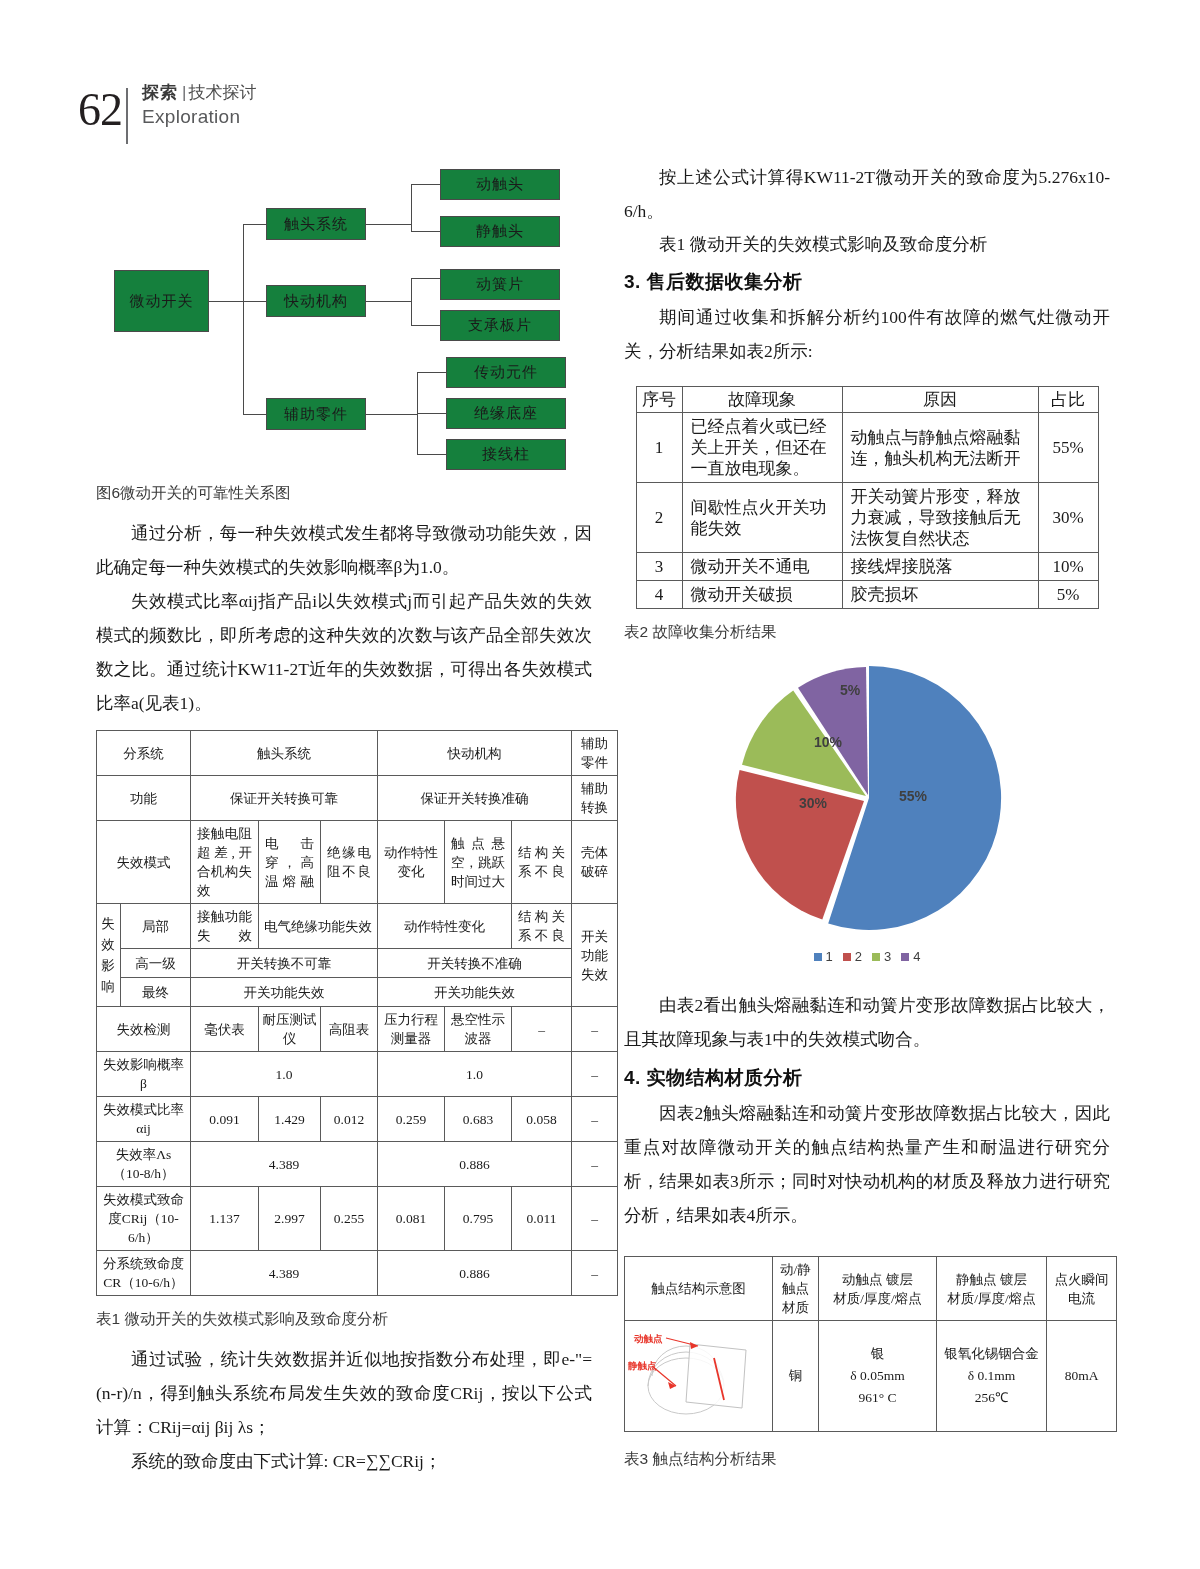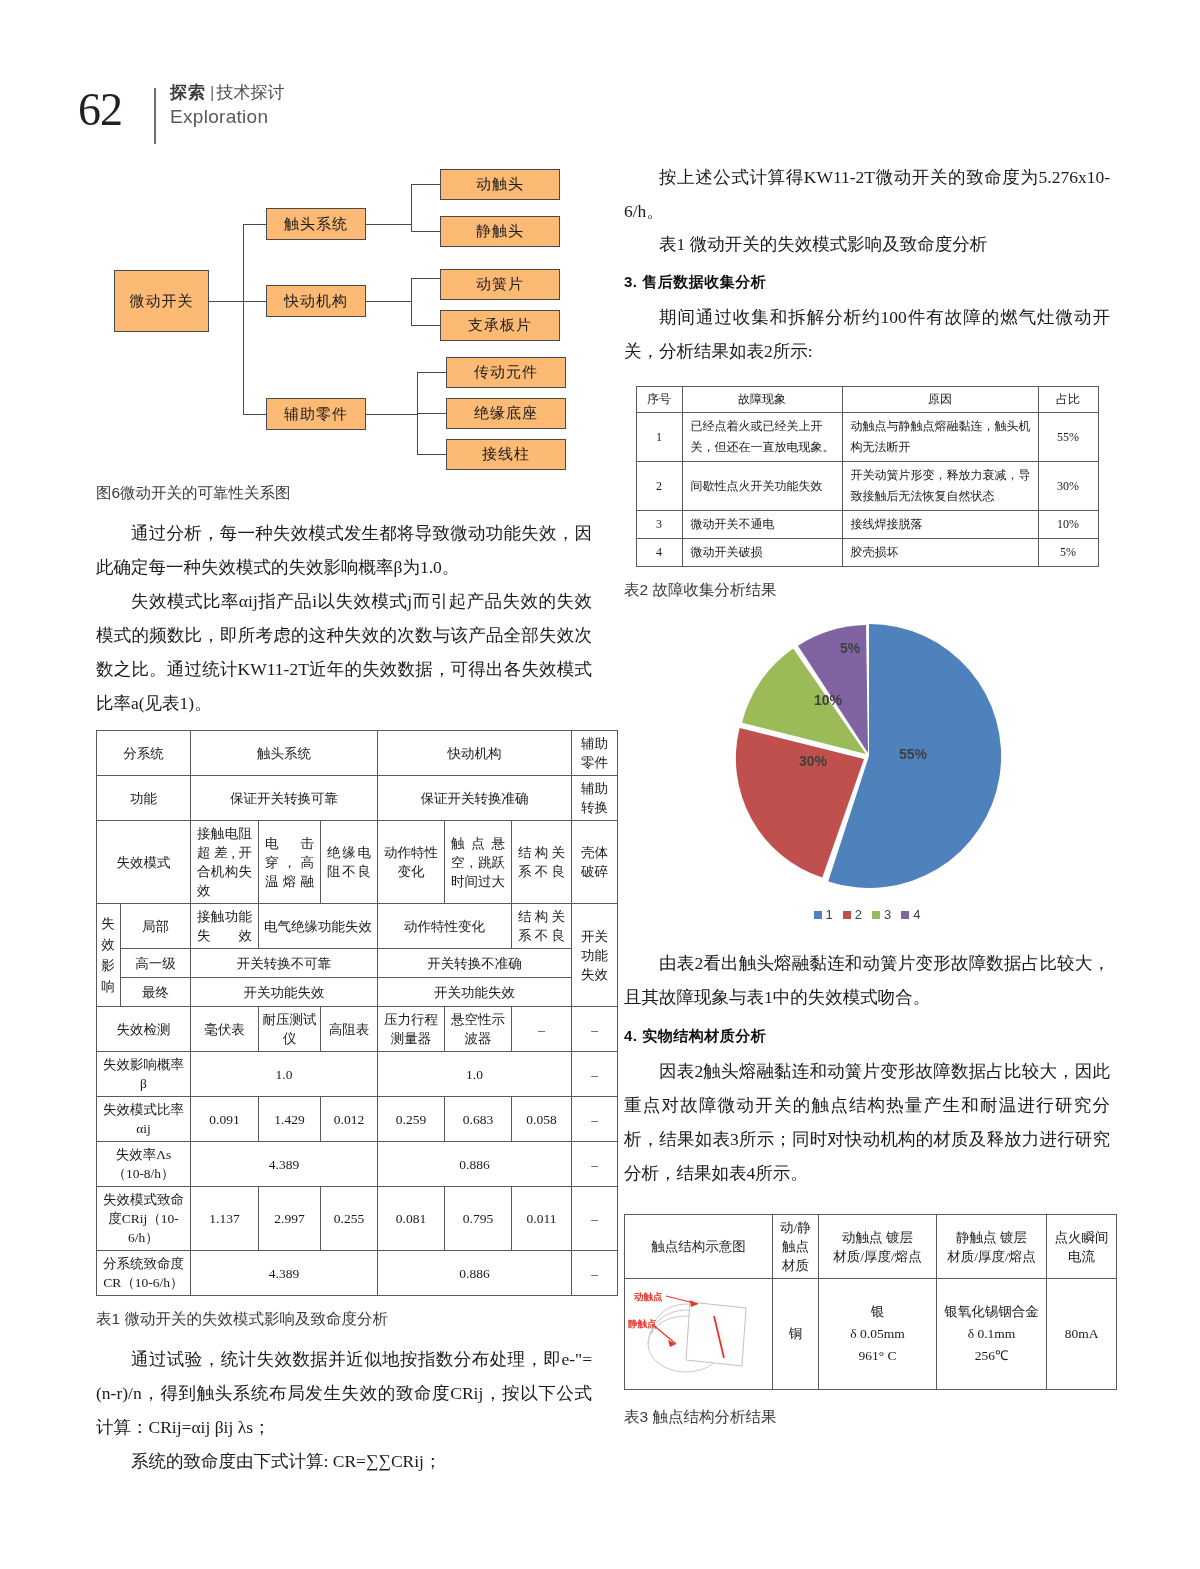--- a/index.html
+++ b/index.html
@@ -24,21 +24,21 @@
     display: flex;
     align-items: flex-start;
     height: 64px;
   }
   .page-number {
     font-family: "Liberation Serif", serif;
     font-size: 46px;
     line-height: 56px;
     color: #231f20;
     letter-spacing: -1px;
-    padding-right: 32px;
+    padding-right: 4px;
   }
   .header-rule {
     width: 2px;
     background: #6d6e71;
     align-self: stretch;
     margin-top: 6px;
     margin-bottom: 2px;
   }
   .header-titles {
     padding-left: 14px;
@@ -83,21 +83,21 @@
     font-family: "Liberation Serif", serif;
   }
   .gap10 { height: 10px; }
   .gap14 { height: 14px; }
   .gap18 { height: 18px; }
   .gap24 { height: 24px; }
 
   h3.section {
     margin: 6px 0 2px 0;
     font-family: "Liberation Sans", sans-serif;
-    font-size: 15px;
+    font-size: 19px;
     font-weight: bold;
     line-height: 32px;
     color: #111;
     letter-spacing: 0.5px;
   }
 
   .caption {
     font-family: "Liberation Sans", sans-serif;
     font-size: 15.5px;
     line-height: 26px;
@@ -115,21 +115,21 @@
   
   .fig6 {
     position: relative;
     width: 496px;
     height: 320px;
     margin: 0 auto;
   }
   .fig6 .node {
     position: absolute;
     border: 1px solid #4a4a4a;
-    background: #fdba74;
+    background: #15803d;
     box-sizing: border-box;
     display: flex;
     align-items: center;
     justify-content: center;
     font-family: "Liberation Serif", serif;
     font-size: 15px;
     color: #1a1a1a;
     letter-spacing: 1px;
   }
   .fig6 .ln {
@@ -168,21 +168,21 @@
   table.t1 { font-size: 13.5px; }
   table.t1 td { height: 22px; }
   table.t1 td.vert {
     letter-spacing: 1px;
     line-height: 21px;
     width: 24px;
     padding: 2px 1px;
   }
   .vtext { display: block; }
 
-  table.t2 { font-size: 12px; }
+  table.t2 { font-size: 17px; }
   table.t2 td { line-height: 21px; }
 
   table.t3 { font-size: 13.5px; }
   table.t3 td { line-height: 22px; }
 
   
   .pie-wrap {
     width: 486px;
     display: flex;
     flex-direction: column;

